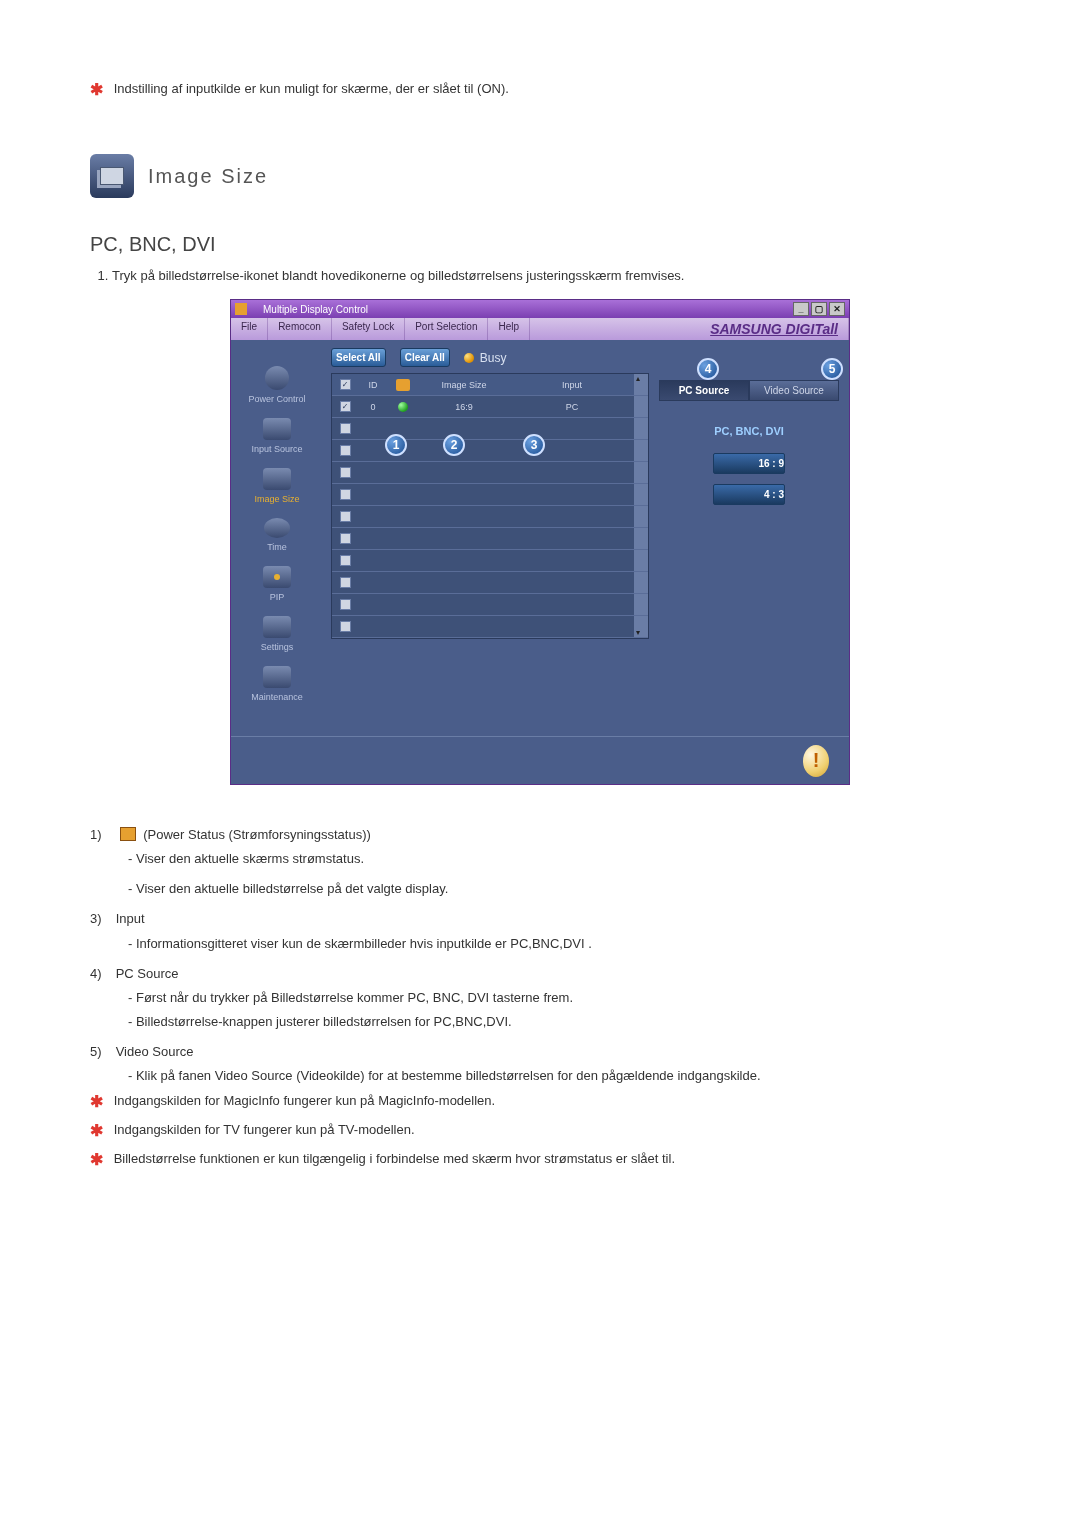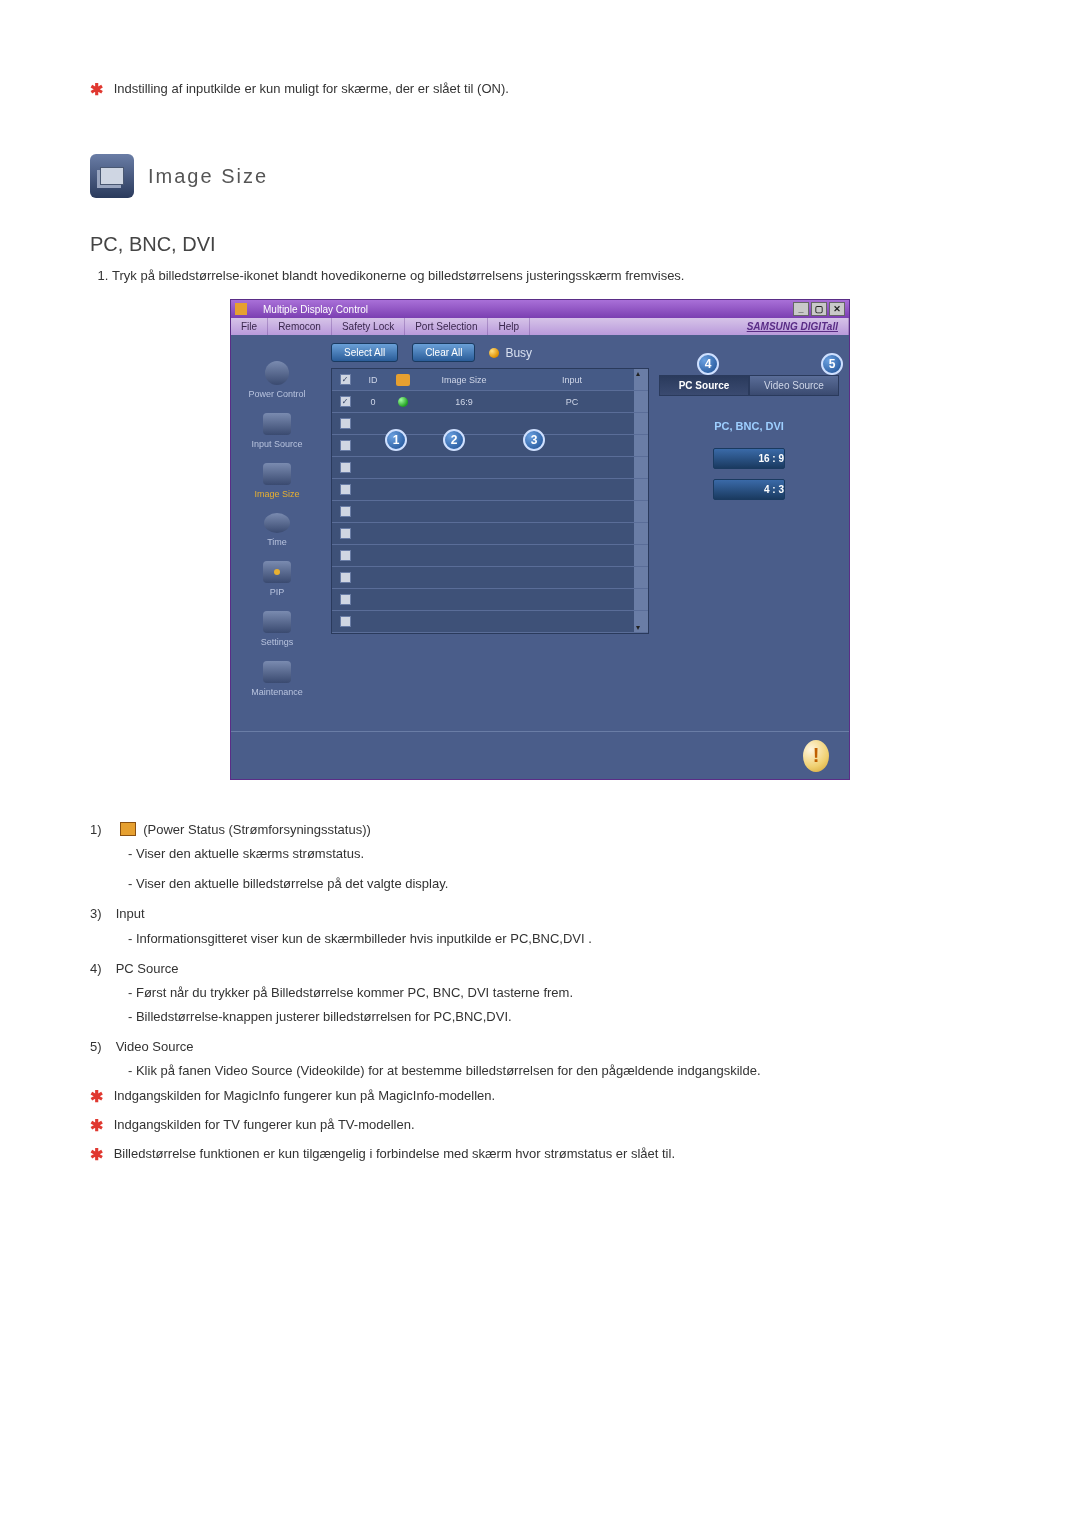--- a/index.html
+++ b/index.html
@@ -73,21 +73,21 @@
   .tb-ico { width:12px; height:12px; background:#e6a030; display:inline-block; }
   .wctrls { display:flex; gap:2px; }
   .wctrls span {
     display:inline-flex; width:16px; height:14px;
     background:#c9c9c9; border:1px solid #666;
     align-items:center; justify-content:center;
     color:#222; font-weight:bold; font-size:9px;
   }
   .menu-bar { display:flex; gap:0; background:linear-gradient(#d6c3e8,#b99adb); color:#3a274d; }
   .menu-bar span { padding:3px 10px; border-right:1px solid rgba(90,45,134,.3); }
-  .brand { margin-left:auto; padding:3px 8px; font-style:italic; color:#5a2d86; font-weight:bold; text-decoration:underline; font-size:10px; }
+  .brand { margin-left:auto; padding:3px 8px; font-style:italic; color:#5a2d86; font-weight:bold; text-decoration:underline; font-size:14px; }
 
   .app-body { display:flex; background:#4a5d8a; }
   .sidebar {
     width: 92px; padding:26px 0 20px 0;
     display:flex; flex-direction:column; align-items:center;
     color:#b8c3de; font-size:9px;
   }
   .side-item { display:flex; flex-direction:column; align-items:center; margin-bottom:14px; }
   .side-item .ic {
     width:28px; height:22px; background:linear-gradient(#7a8bb0,#3a4a70);
@@ -95,21 +95,21 @@
     display:flex; align-items:center; justify-content:center;
   }
   .side-item.sel .lbl { color:#e8b030; }
   .side-item .ic.oval { border-radius:50%; width:26px; height:20px; }
   .side-item .ic.circ { border-radius:50%; width:24px; height:24px; }
   .side-item .ic.yel::after { content:""; width:6px; height:6px; background:#e8b030; border-radius:50%; }
 
   .center-pane { flex:1; padding:8px 0 8px 8px; position:relative; }
   .toolbar-row { display:flex; align-items:center; gap:14px; margin-bottom:6px; }
   .tbtn {
-    display:inline-block; padding:3px 12px; color:#fff; font-size:10px; font-weight:normal;
+    display:inline-block; padding:3px 4px; color:#fff; font-size:10px; font-weight:bold;
     background: linear-gradient(#6aa0d8,#2a5c98); border-radius:3px; border:1px solid #1a3a60;
   }
   .busy { display:flex; align-items:center; gap:6px; color:#d8e0f0; font-size:12px; }
   .busy-dot { width:10px; height:10px; background:radial-gradient(circle at 30% 30%, #ffe080, #e09000 70%); border-radius:50%; }
 
   .grid {
     background:#3e5178;
     border:1px solid #2a3a5c;
   }
   .grid-row { display:flex; height:22px; align-items:center; border-bottom:1px solid #5a6d98; }

